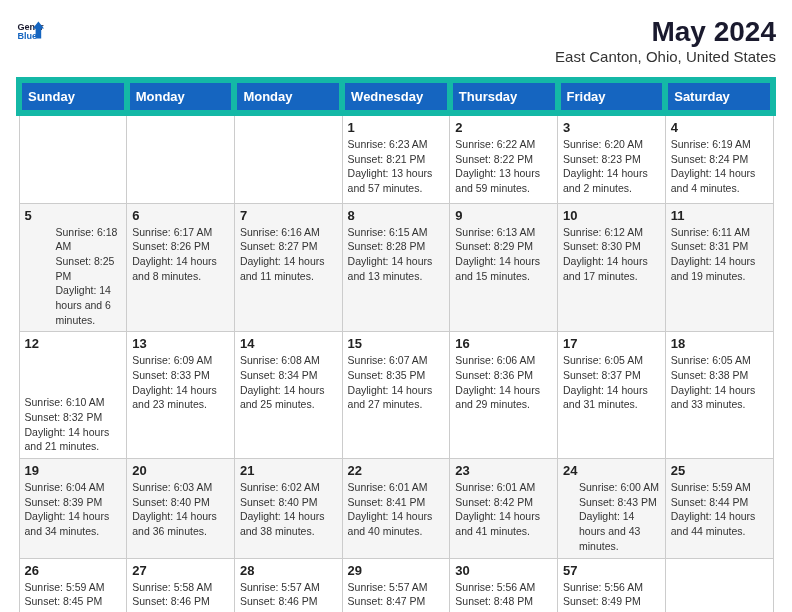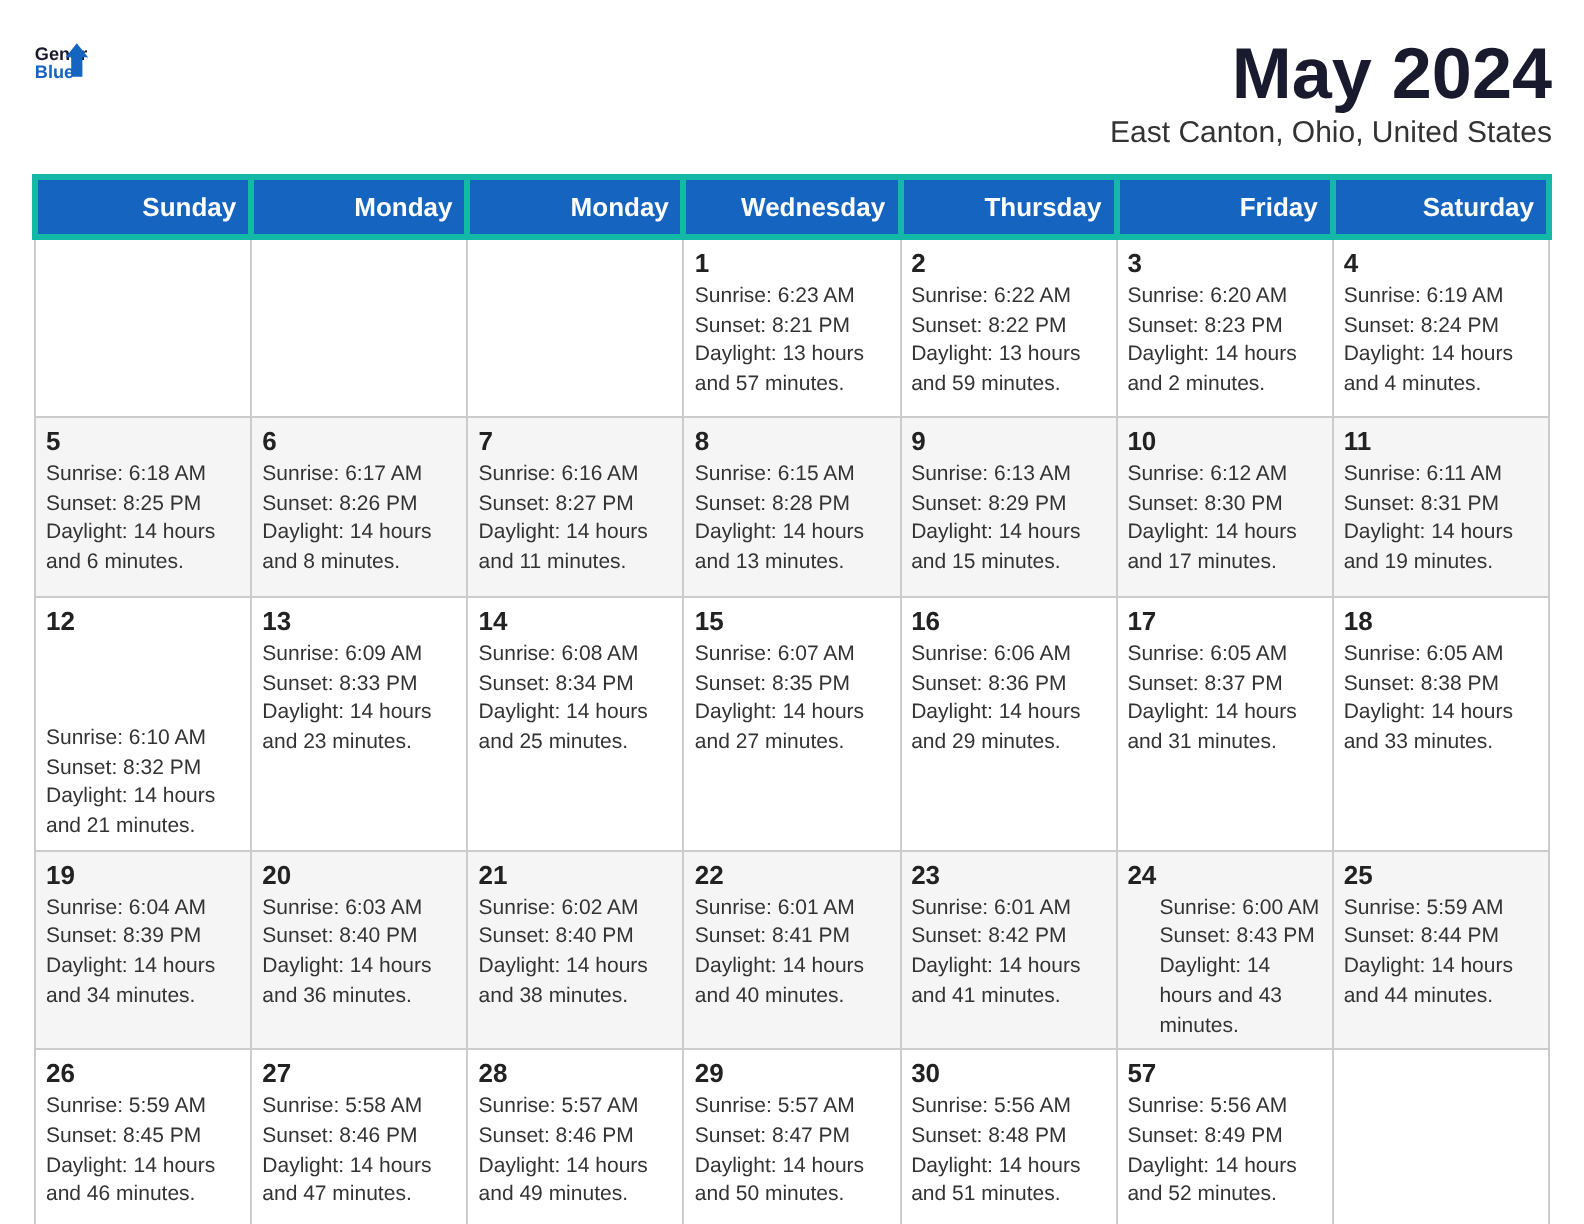--- a/index.html
+++ b/index.html
@@ -22,42 +22,42 @@
       gap: 4px;
     }
     .logo-icon {
       width: 28px;
       height: 28px;
     }
     .title-block {
       text-align: right;
     }
     .main-title {
-      font-size: 36px;
+      font-size: 28px;
       font-weight: bold;
       color: #1a1a2e;
     }
     .subtitle {
       font-size: 15px;
       color: #333;
       margin-left: 14px;
     }
     table {
       width: 100%;
       border-collapse: collapse;
       table-layout: fixed;
     }
     th {
       background-color: #1565c0;
       color: #fff;
-      text-align: right;
+      text-align: left;
       padding: 6px 6px;
       font-size: 13px;
       font-weight: bold;
-      border: 3px solid #14b8a6;
+      border: 6px solid #14b8a6;
     }
     td {
       border: 1px solid #ccc;
       vertical-align: top;
       padding: 4px 5px;
       font-size: 11px;
       color: #222;
       height: 90px;
     }
     .day-number {
@@ -136,21 +136,21 @@
         <td>
           <span class="day-number">4</span>
           <div class="cell-info" style="white-space: pre-line;">Sunrise: 6:19 AM
 Sunset: 8:24 PM
 Daylight: 14 hours and 4 minutes.</div>
         </td>
       </tr>
       <tr>
         <td>
           <span class="day-number">5</span>
-          <div class="cell-info" style="white-space: pre-line;">Sunrise: 6:18 AM
+          <div class="cell-info" style="white-space: pre-line; margin-left: 31px;">Sunrise: 6:18 AM
 Sunset: 8:25 PM
 Daylight: 14 hours and 6 minutes.</div>
         </td>
         <td>
           <span class="day-number">6</span>
           <div class="cell-info" style="white-space: pre-line;">Sunrise: 6:17 AM
 Sunset: 8:26 PM
 Daylight: 14 hours and 8 minutes.</div>
         </td>
         <td>

